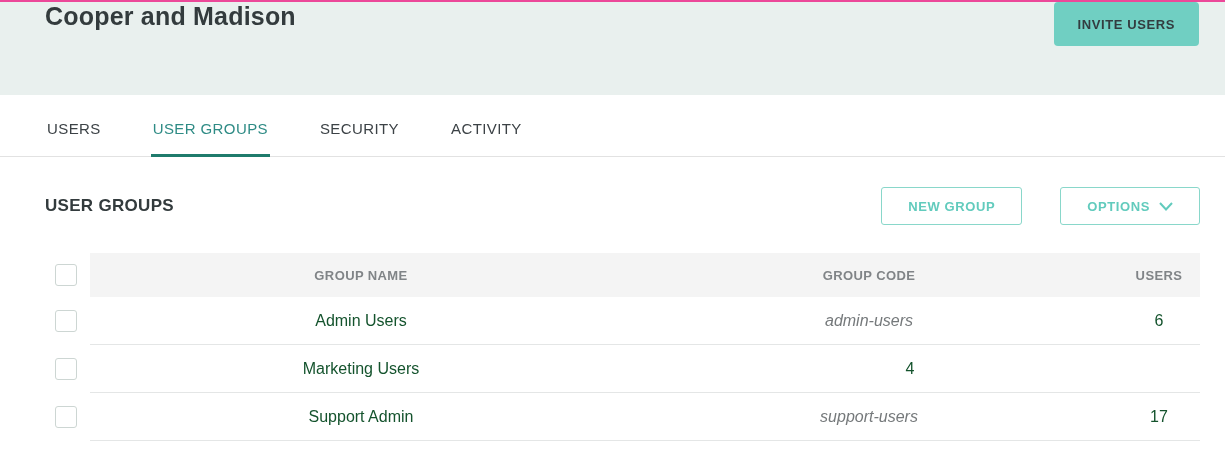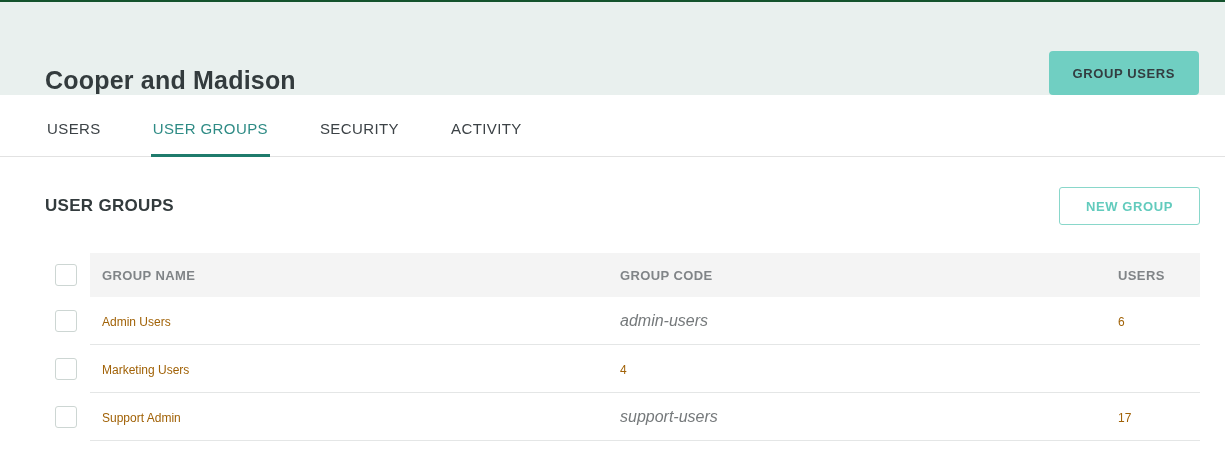--- a/index.html
+++ b/index.html
@@ -10,23 +10,23 @@
     width: 1225px;
     height: 460px;
     background: #ffffff;
     overflow: hidden;
   }
 
   
   .header {
     height: 95px;
     background: #e9f0ee;
-    border-top: 2px solid #14532d;
-    display: flex;
-    align-items: flex-end;
+    border-top: 2px solid #ec4899;
+    display: flex;
+    align-items: flex-start;
     justify-content: space-between;
     padding: 0 26px 0 45px;
   }
   .page-title {
     font-size: 25px;
     font-weight: bold;
     color: #333b3d;
     letter-spacing: 0.2px;
   }
   .invite-btn {
@@ -96,21 +96,21 @@
     color: #62cbbd;
     font-family: "Liberation Sans", sans-serif;
     font-size: 13px;
     font-weight: bold;
     letter-spacing: 0.6px;
     cursor: pointer;
   }
   .chevron-svg { display: block; }
 
   
-  .table { margin: 28px 25px 0 50px; }
+  .table { margin: 28px 25px 0 50px; text-align: center; }
   .t-row { display: flex; align-items: stretch; }
   .cb-cell {
     width: 40px;
     flex: 0 0 40px;
     display: flex;
     align-items: center;
     background: #ffffff;
   }
   .checkbox {
     width: 22px;
@@ -138,49 +138,57 @@
   .col-code  { width: 498px; flex: 0 0 498px; }
   .col-users { flex: 1; }
   .th {
     font-size: 13px;
     font-weight: bold;
     color: #808487;
     letter-spacing: 0.4px;
   }
   .cell-text { font-size: 16px; color: #75797b; font-style: italic; }
   .link {
-    font-size: 12px;
-    color: #a16207;
+    font-size: 16px;
+    color: #14532d;
     text-decoration: none;
     cursor: pointer;
   }
 </style>
 </head>
 <body>
 
 <div class="page">
 
   <div class="header">
     <div class="page-title">Cooper and Madison</div>
-    <button class="invite-btn">GROUP USERS</button>
+    <button class="invite-btn">INVITE USERS</button>
   </div>
 
   <div class="tabs">
     <div class="tab">USERS</div>
     <div class="tab active">USER GROUPS</div>
     <div class="tab">SECURITY</div>
     <div class="tab">ACTIVITY</div>
   </div>
 
   <div class="section-row">
     <div class="section-title">USER GROUPS</div>
     <div class="section-actions">
       <button class="outline-btn">
         <span>NEW GROUP</span>
       </button>
+      <button class="outline-btn">
+        <span>OPTIONS</span>
+        <span>
+          <svg class="chevron-svg" width="14" height="9" viewBox="0 0 14 9">
+            <polyline points="1,1 7,7.5 13,1" fill="none" stroke="#62cbbd" stroke-width="2"></polyline>
+          </svg>
+        </span>
+      </button>
     </div>
   </div>
 
   <div class="table">
 
     <div class="t-row t-head">
       <div class="cb-cell">
         <div class="checkbox"></div>
       </div>
       <div class="row-content">

